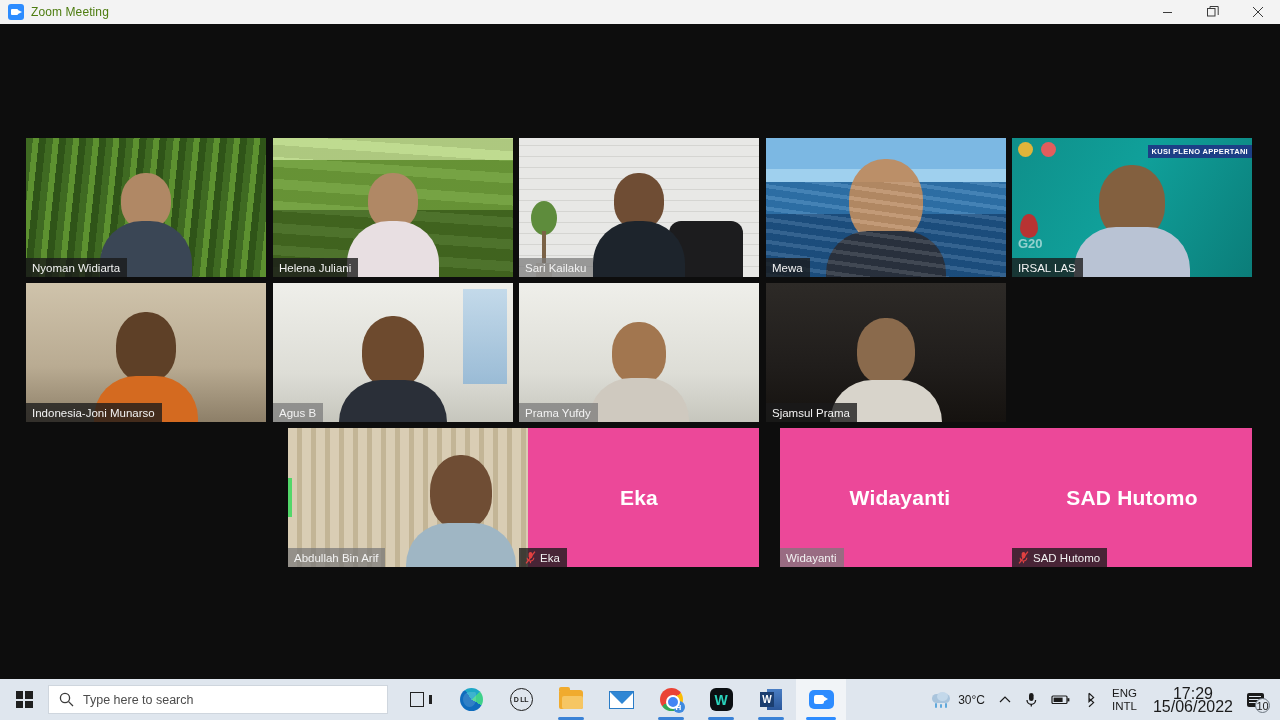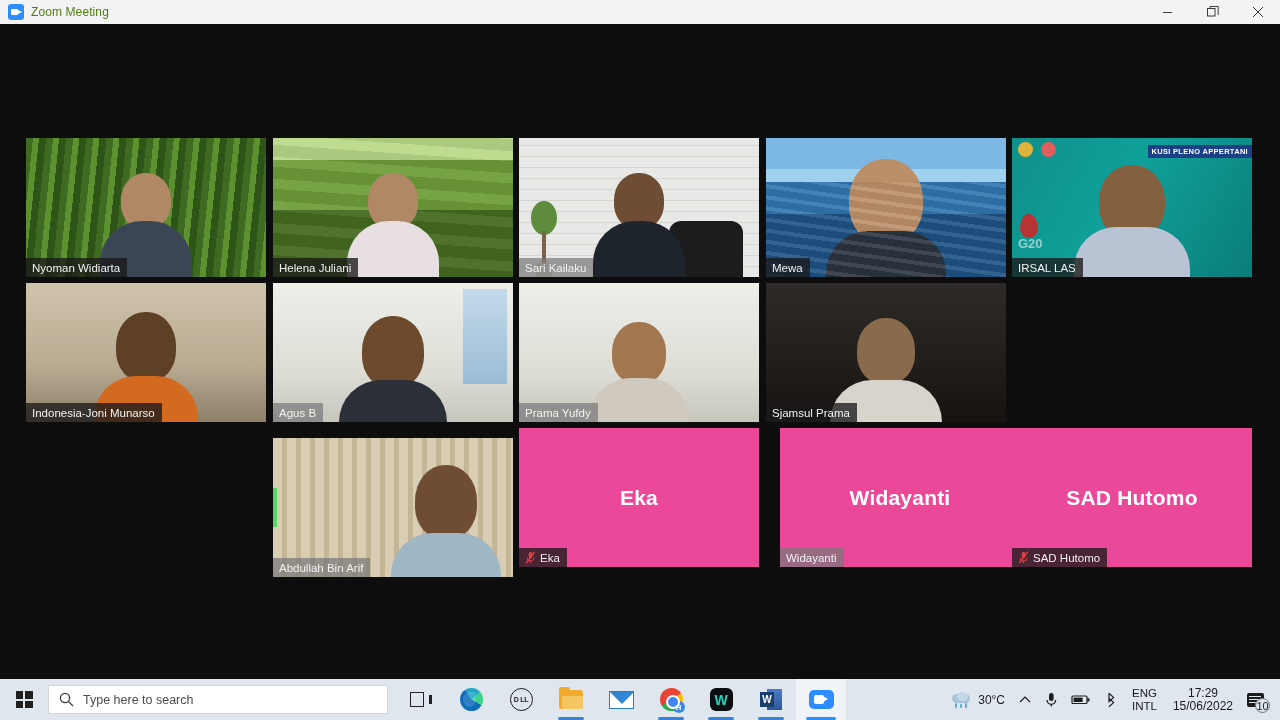--- a/index.html
+++ b/index.html
@@ -371,21 +371,21 @@
   .cloudrain .d {
     position: absolute; bottom: 0; width: 2px; height: 5px;
     background: #5fa8dc; border-radius: 1px;
   }
   .lang {
     display: flex; flex-direction: column; align-items: center;
     line-height: 13px; font-size: 11.5px; padding: 0 8px;
   }
   .clock {
     display: flex; flex-direction: column; align-items: center;
-    line-height: 13px; font-size: 12px; padding: 0 8px;
+    line-height: 13px; font-size: 16px; padding: 0 8px;
   }
   .notif { position: relative; padding: 0 10px 0 6px; }
   .notif .bubble {
     width: 17px; height: 14px; background: #1b1b1b; border-radius: 2px;
     position: relative;
   }
   .notif .bubble i {
     position: absolute; left: 2px; height: 1.6px; background: #dfe6ee; width: 12px;
   }
   .notif .cnt {
@@ -544,21 +544,21 @@
           <div class="body" style="width:112px;height:42px;background:#d8d4cb"></div>
         </div>
       </div>
       <div class="namelabel">
         <span>Sjamsul Prama</span>
       </div>
     </div>
 
 
 
-    <div class="tile active" style="left:247px; top:290px;margin-top:10px;">
+    <div class="tile active" style="left:262px; top:290px;">
       <div class="vid bg-curtain">
         <div class="person dark" style="width:110px;height:112px;left:72%">
           <div class="head" style="width:62px;height:74px;background:#7d5staj"></div>
           <div class="body" style="width:110px;height:44px;background:#9fb6c4"></div>
         </div>
       </div>
       <div class="levelbar"></div>
       <div class="namelabel light">
         <span>Abdullah Bin Arif</span>
       </div>

